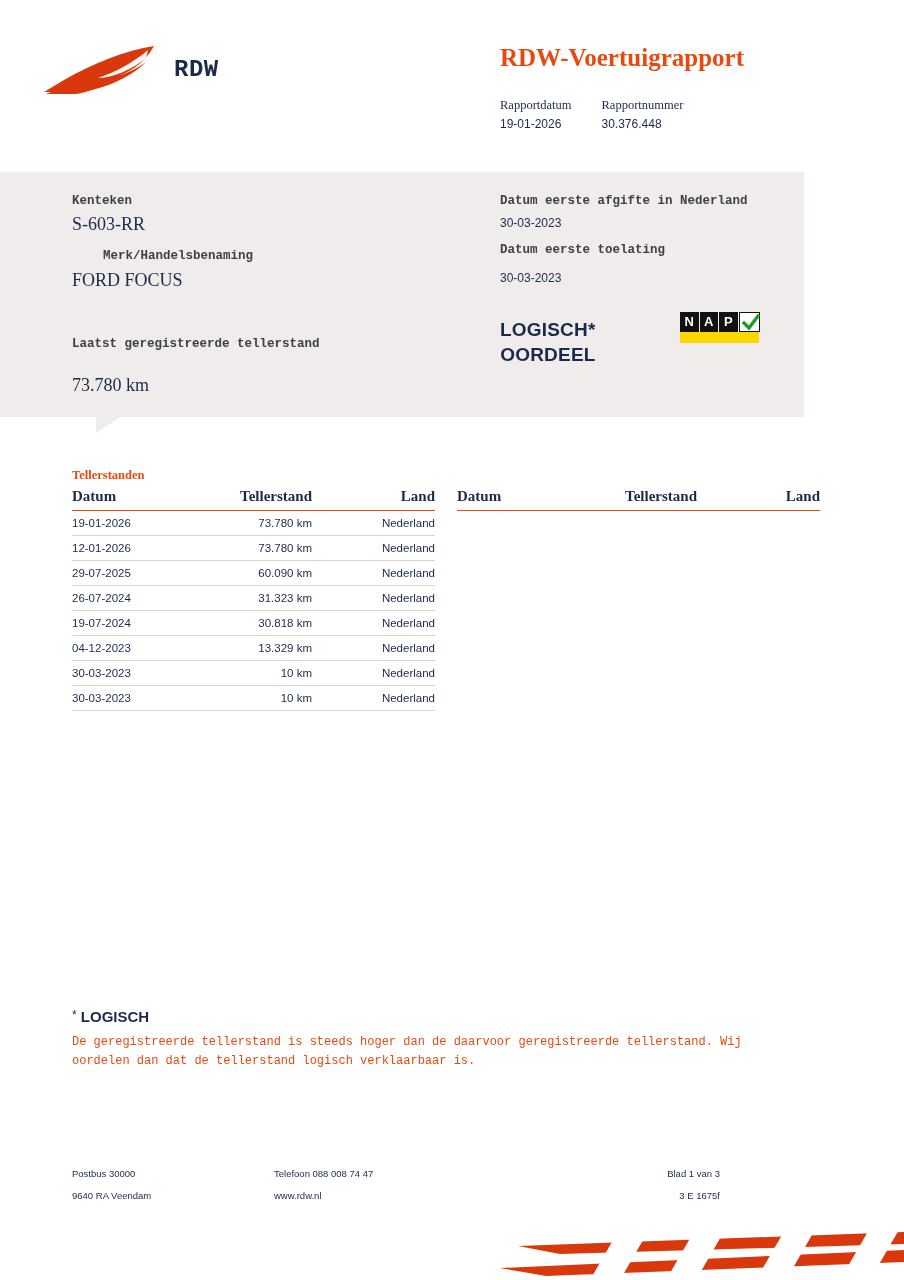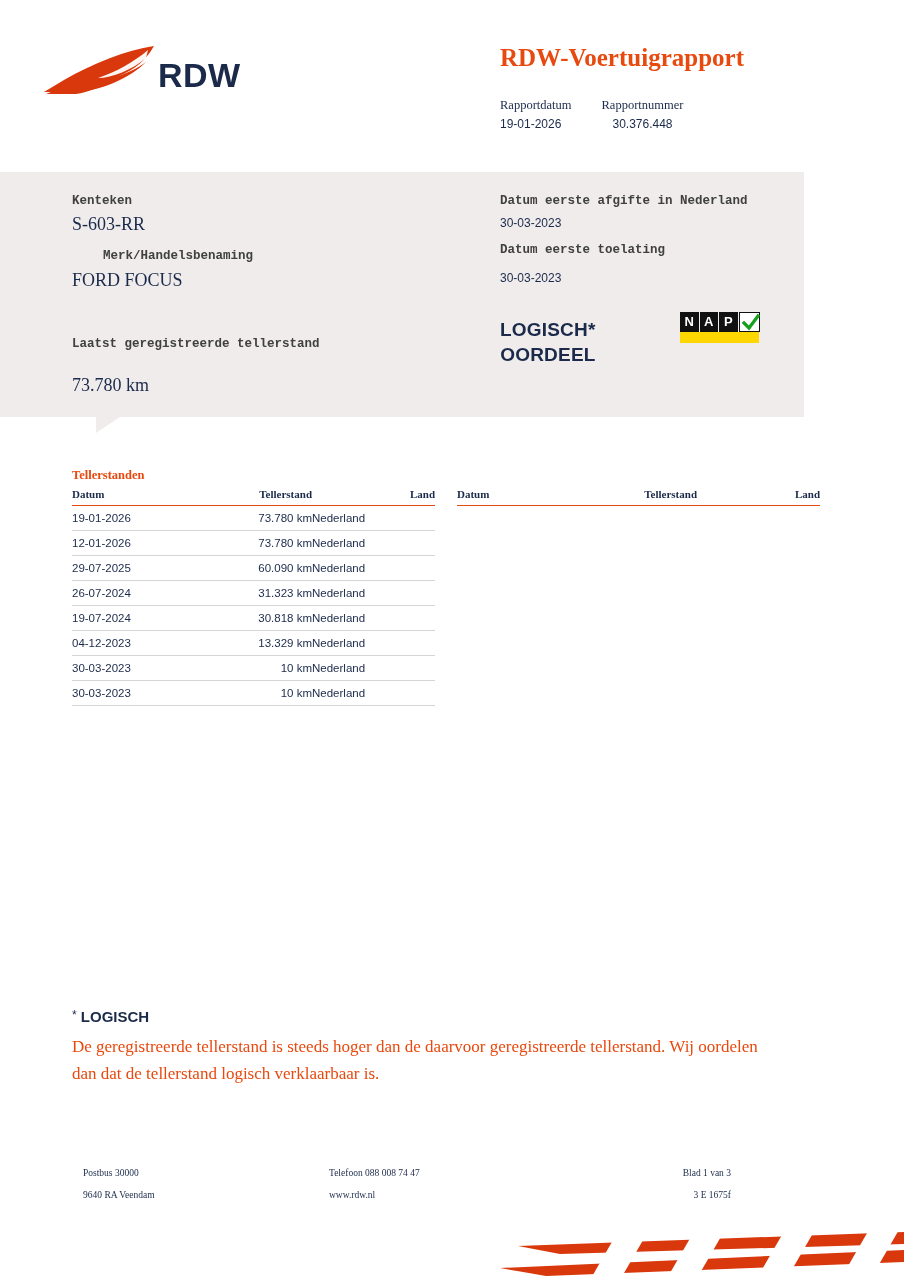--- a/index.html
+++ b/index.html
@@ -30,24 +30,24 @@
   }
   .logo-mark {
     position: absolute;
     left: 0;
     top: 14px;
     width: 120px;
     height: 60px;
   }
   .logo-text {
     position: absolute;
-    left: 116px;
+    left: 132px;
     top: 26px;
-    font-family: Liberation Sans, sans-serif;
-    font-size: 34px;
+    font-family: Liberation Mono, monospace;
+    font-size: 24px;
     font-weight: bold;
     color: #1b2a4a;
     letter-spacing: 0.5px;
   }
   .report-title {
     position: absolute;
     left: 500px;
     top: 44px;
     font-family: "Liberation Serif", serif;
     font-size: 25px;
@@ -55,21 +55,21 @@
     color: #e8490f;
     white-space: nowrap;
   }
   .meta-block {
     position: absolute;
     left: 500px;
     top: 98px;
     display: flex;
   }
   .meta-col { margin-right: 30px; }
-  .meta-col.second { margin-right: 16px; text-align: center; }
+  .meta-col.second { margin-right: 16px; }
   .meta-label {
     font-family: "Liberation Serif", serif;
     font-size: 12.5px;
     font-weight: normal;
     color: #1b2a4a;
     margin-bottom: 4px;
     white-space: nowrap;
   }
   .meta-value {
     font-size: 12px;
@@ -197,39 +197,39 @@
     left: 457px;
     top: 488px;
     width: 363px;
   }
   table.odo {
     width: 100%;
     border-collapse: collapse;
   }
   table.odo th {
     font-family: "Liberation Serif", serif;
-    font-size: 11px;
+    font-size: 15px;
     font-weight: bold;
     color: #1b2a4a;
     text-align: left;
     padding: 0 0 5px 0;
     border-bottom: 1px solid #e8490f;
   }
   table.odo th.num { text-align: right; }
   table.odo th.right { text-align: right; }
   table.odo td {
     font-family: "Liberation Sans", sans-serif;
     font-size: 11.5px;
     color: #1b2a4a;
     padding: 5px 0 5px 0;
     border-bottom: 1px solid #d8d4d2;
     height: 14px;
   }
   table.odo td.num { text-align: right; }
-  table.odo td.right { text-align: left; }
+  table.odo td.right { text-align: right; }
   .col-date { width: 120px; }
   .col-odo { width: 120px; }
   .col-land { width: 123px; }
 
   
   .footnote {
     position: absolute;
     left: 72px;
     top: 1008px;
     width: 700px;
@@ -240,43 +240,43 @@
     font-weight: bold;
     color: #1b2a4a;
     margin-bottom: 8px;
   }
   .footnote-title .star {
     font-size: 12px;
     font-weight: normal;
     vertical-align: top;
   }
   .footnote-body {
-    font-family: Liberation Serif, serif;
-    font-size: 17px;
+    font-family: Liberation Mono, monospace;
+    font-size: 12px;
     color: #e8490f;
     line-height: 1.6;
     max-width: 700px;
   }
 
   
   .footer {
     position: absolute;
-    left: 11px;
+    left: 0;
     top: 1168px;
     width: 808px;
-    font-family: Liberation Serif, serif;
+    font-family: Liberation Sans, sans-serif;
     font-size: 9.5px;
     color: #1b2a4a;
   }
   .footer-row {
     position: relative;
     height: 22px;
   }
   .f-c1 { position: absolute; left: 72px; }
-  .f-c2 { position: absolute; left: 274px; margin-left: 44px; }
+  .f-c2 { position: absolute; left: 274px; }
   .f-c3 { position: absolute; right: 88px; }
 
   
   .bottom-graphic {
     position: absolute;
     left: 500px;
     top: 1228px;
     width: 404px;
     height: 52px;
     overflow: hidden;

